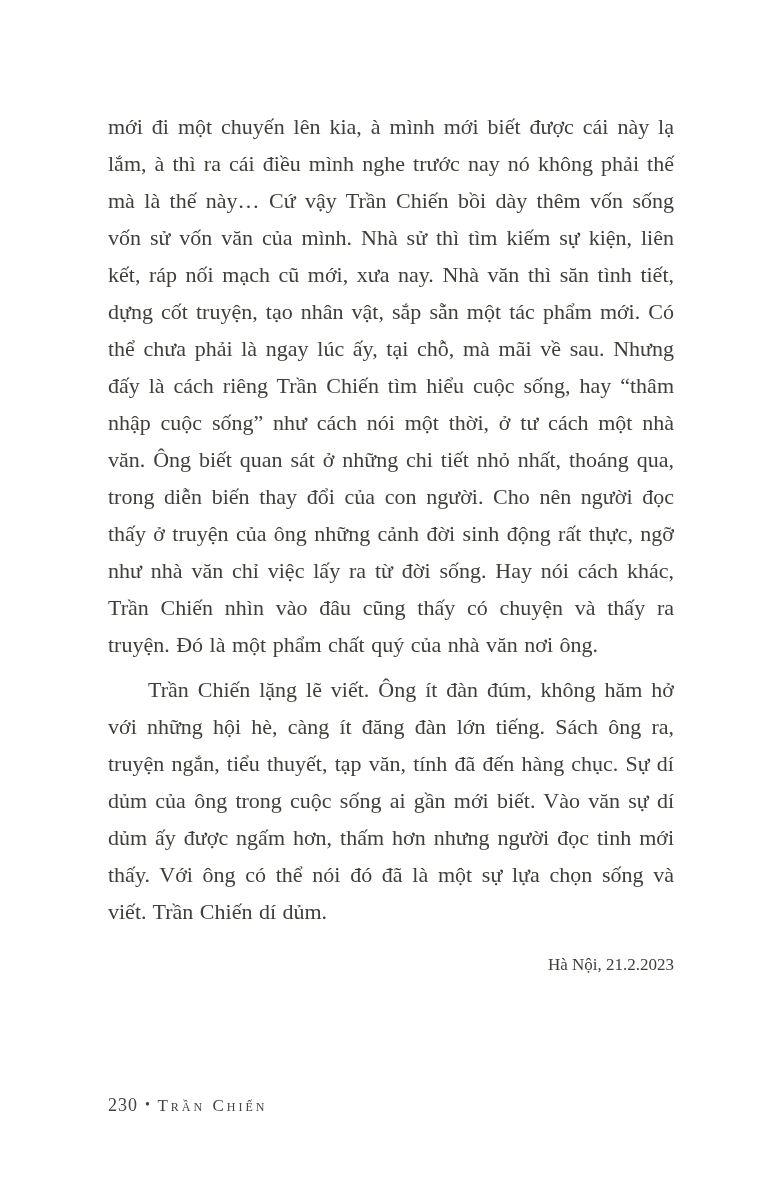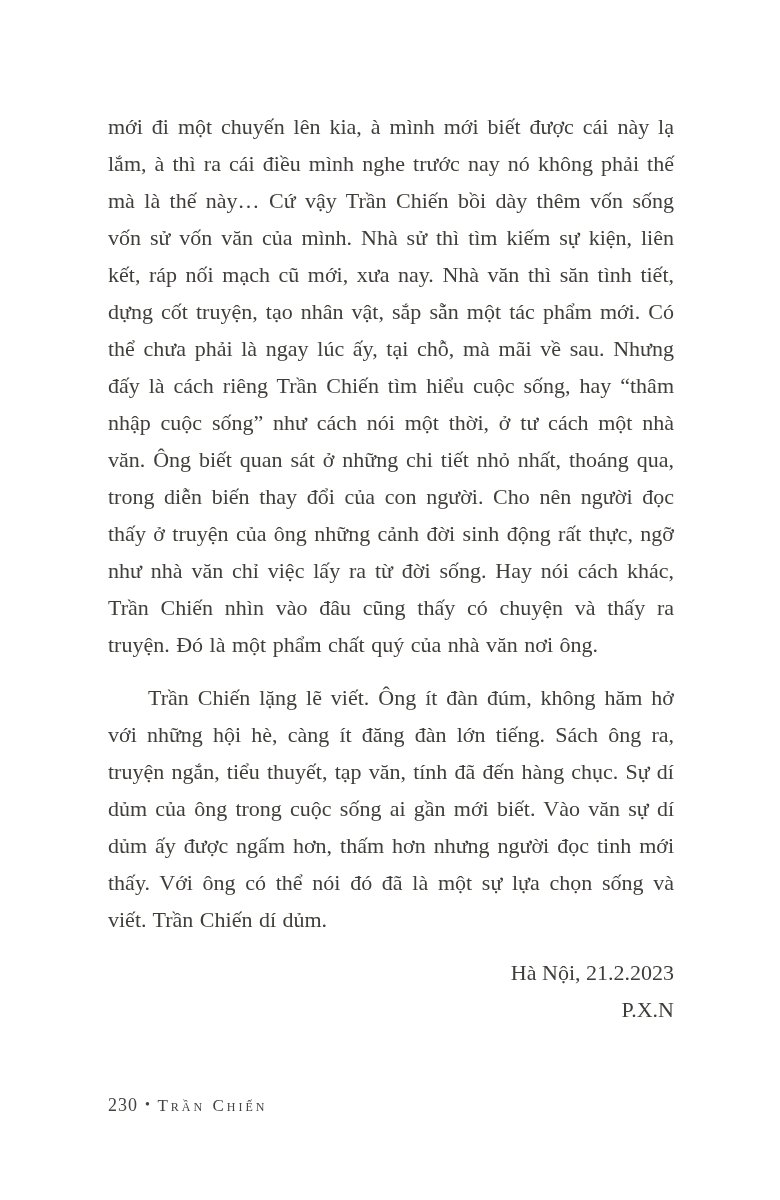--- a/index.html
+++ b/index.html
@@ -29,25 +29,25 @@
     line-height: 37px;
     text-align: justify;
     text-justify: inter-word;
     word-spacing: 1px;
   }
   p.continued {
     text-indent: 0;
   }
   p.indented {
     text-indent: 40px;
-    margin-top: 16px;
+    margin-top: 8px;
   }
   .dateline {
     margin-top: 16px;
-    font-size: 22px;
+    font-size: 17px;
     line-height: 37px;
     text-align: right;
   }
   .signature {
     font-size: 22px;
     line-height: 37px;
     text-align: right;
   }
   .footer {
     position: absolute;
@@ -74,20 +74,19 @@
 </head>
 <body>
 
 <div class="page">
 
   <div class="text-block">
     <p class="continued">mới đi một chuyến lên kia, à mình mới biết được cái này lạ lắm, à thì ra cái điều mình nghe trước nay nó không phải thế mà là thế này… Cứ vậy Trần Chiến bồi dày thêm vốn sống vốn sử vốn văn của mình. Nhà sử thì tìm kiếm sự kiện, liên kết, ráp nối mạch cũ mới, xưa nay. Nhà văn thì săn tình tiết, dựng cốt truyện, tạo nhân vật, sắp sẵn một tác phẩm mới. Có thể chưa phải là ngay lúc ấy, tại chỗ, mà mãi về sau. Nhưng đấy là cách riêng Trần Chiến tìm hiểu cuộc sống, hay “thâm nhập cuộc sống” như cách nói một thời, ở tư cách một nhà văn. Ông biết quan sát ở những chi tiết nhỏ nhất, thoáng qua, trong diễn biến thay đổi của con người. Cho nên người đọc thấy ở truyện của ông những cảnh đời sinh động rất thực, ngỡ như nhà văn chỉ việc lấy ra từ đời sống. Hay nói cách khác, Trần Chiến nhìn vào đâu cũng thấy có chuyện và thấy ra truyện. Đó là một phẩm chất quý của nhà văn nơi ông.</p>
     <p class="indented">Trần Chiến lặng lẽ viết. Ông ít đàn đúm, không hăm hở với những hội hè, càng ít đăng đàn lớn tiếng. Sách ông ra, truyện ngắn, tiểu thuyết, tạp văn, tính đã đến hàng chục. Sự dí dủm của ông trong cuộc sống ai gần mới biết. Vào văn sự dí dủm ấy được ngấm hơn, thấm hơn nhưng người đọc tinh mới thấy. Với ông có thể nói đó đã là một sự lựa chọn sống và viết. Trần Chiến dí dủm.</p>
 
     <div class="dateline">Hà Nội, 21.2.2023</div>
-    <div class="signature">P.X.N</div>
   </div>
 
   <div class="footer">
     <span class="page-number">230</span><span class="sep">•</span><span class="book-title">Trần Chiến</span>
   </div>
 
 </div>
 
 </body></html>

